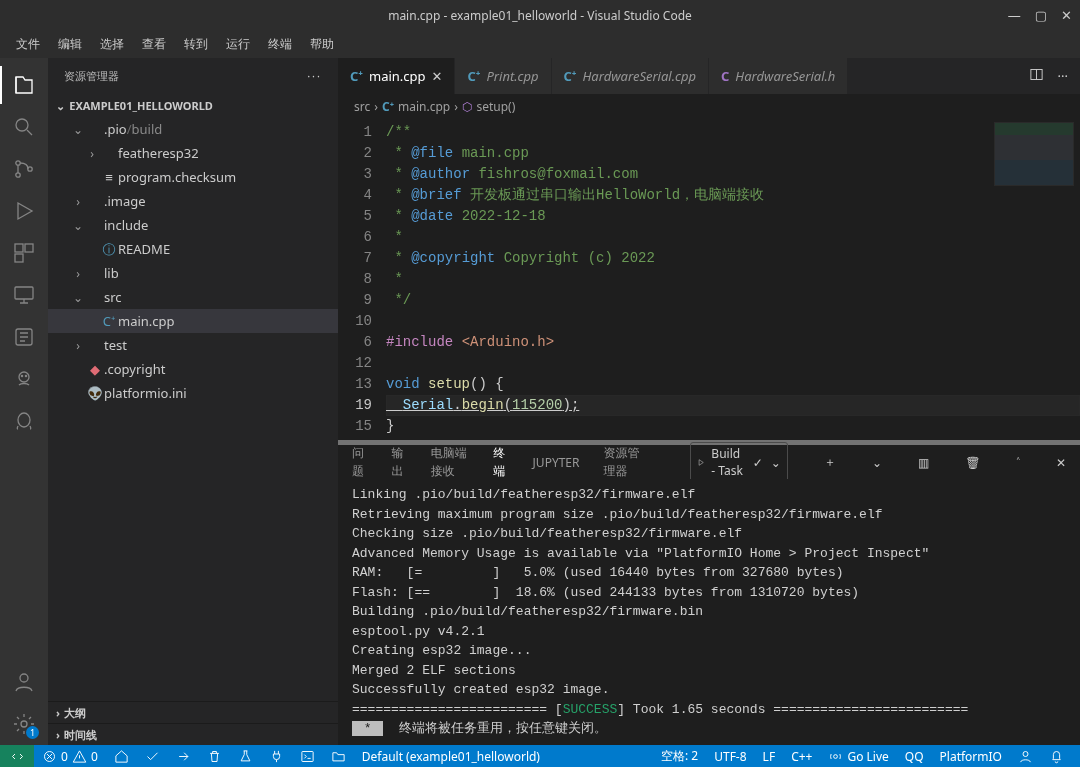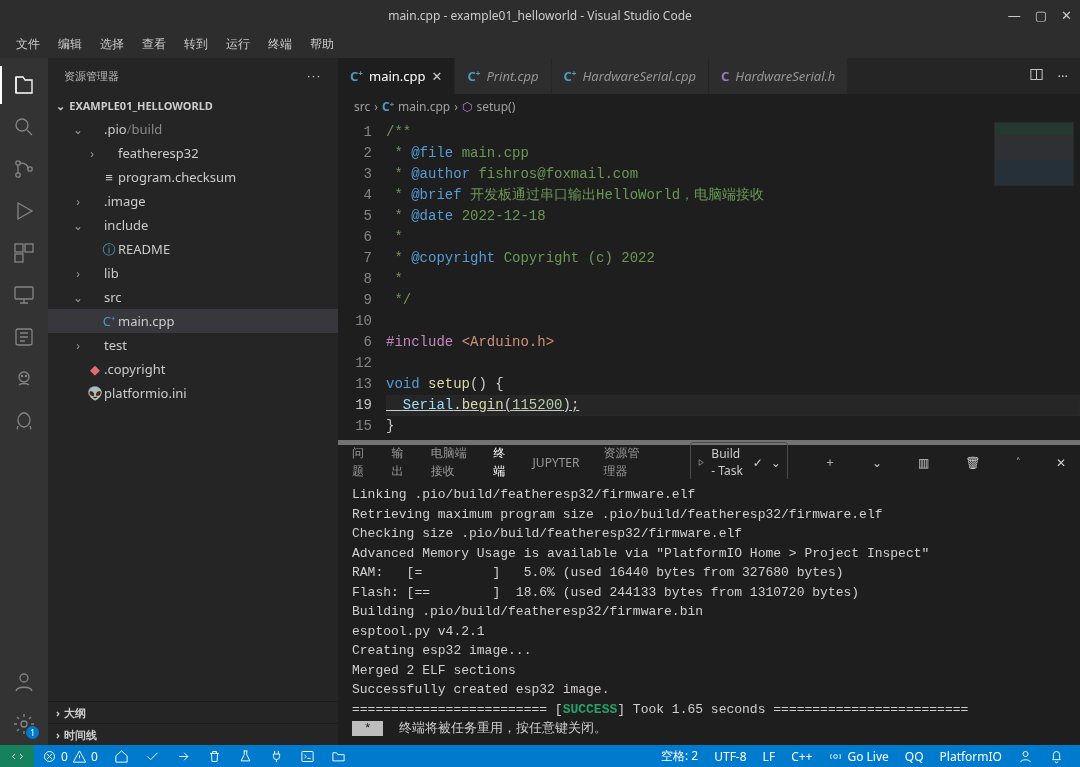--- a/index.html
+++ b/index.html
@@ -93,21 +93,21 @@
   .panel { height:305px; border-top:5px solid #737373; display:flex; flex-direction:column;}
   .panel-tabs { height:34px; display:flex; align-items:center; padding:0 14px; gap:24px; font-size:12px; color:var(--fg-dim);}
   .panel-tabs .ptab { cursor:pointer; padding:4px 0;}
   .panel-tabs .ptab.active { color:#fff; border-bottom:1px solid #fff;}
   .panel-tabs .spacer { flex:1;}
   .panel-tabs .action { display:flex; align-items:center; gap:6px; color:var(--fg); font-size:12px; padding:2px 6px;
     border:1px solid #4b4b4b; border-radius:3px; cursor:pointer;}
   .panel-tabs .ibtn { cursor:pointer; color:var(--fg);}
   .term { flex:1; font-family:Consolas,"Courier New",monospace; font-size:13px; line-height:19.5px;
     background:#1e1e1e; color:#d0d0d0; padding:6px 14px; overflow:hidden; white-space:pre;}
-  .term .success { color:var(--green); font-weight:bold;margin-top:36px;}
+  .term .success { color:var(--green); font-weight:normal;margin-top:36px;}
   .term .prompt { background:#bdbdbd; color:#1e1e1e; padding:0 4px;}
 
   .statusbar { height:22px; background:var(--status-bg); color:var(--status-fg); display:flex; align-items:center;
     font-size:12px; padding-right:8px;}
   .statusbar .remote { background:var(--remote-green); height:100%; width:34px; display:flex; align-items:center;
     justify-content:center;}
   .statusbar .item { padding:0 8px; display:flex; align-items:center; gap:4px; cursor:pointer; height:100%;}
   .statusbar .sep { flex:1;}
   svg.small{width:15px;height:15px;stroke:currentColor;fill:none;stroke-width:1.5;}
 </style>
@@ -439,20 +439,23 @@
       <svg class="small" viewBox="0 0 24 24">
         <rect x="3" y="4" width="18" height="16" rx="1"></rect>
         <path d="M7 9l3 3-3 3M12 15h5"></path>
       </svg>
     </div>
   <div class="item">
       <svg class="small" viewBox="0 0 24 24">
         <path d="M3 6h6l2 3h10v10H3z"></path>
       </svg>
     </div>
+  <div class="item">
+    <span>Default (example01_helloworld)</span>
+  </div>
   <div class="sep"></div>
   <div class="item">
       <span>空格: 2</span>
     </div>
   <div class="item">
       <span>UTF-8</span>
     </div>
   <div class="item">
       <span>LF</span>
     </div>

